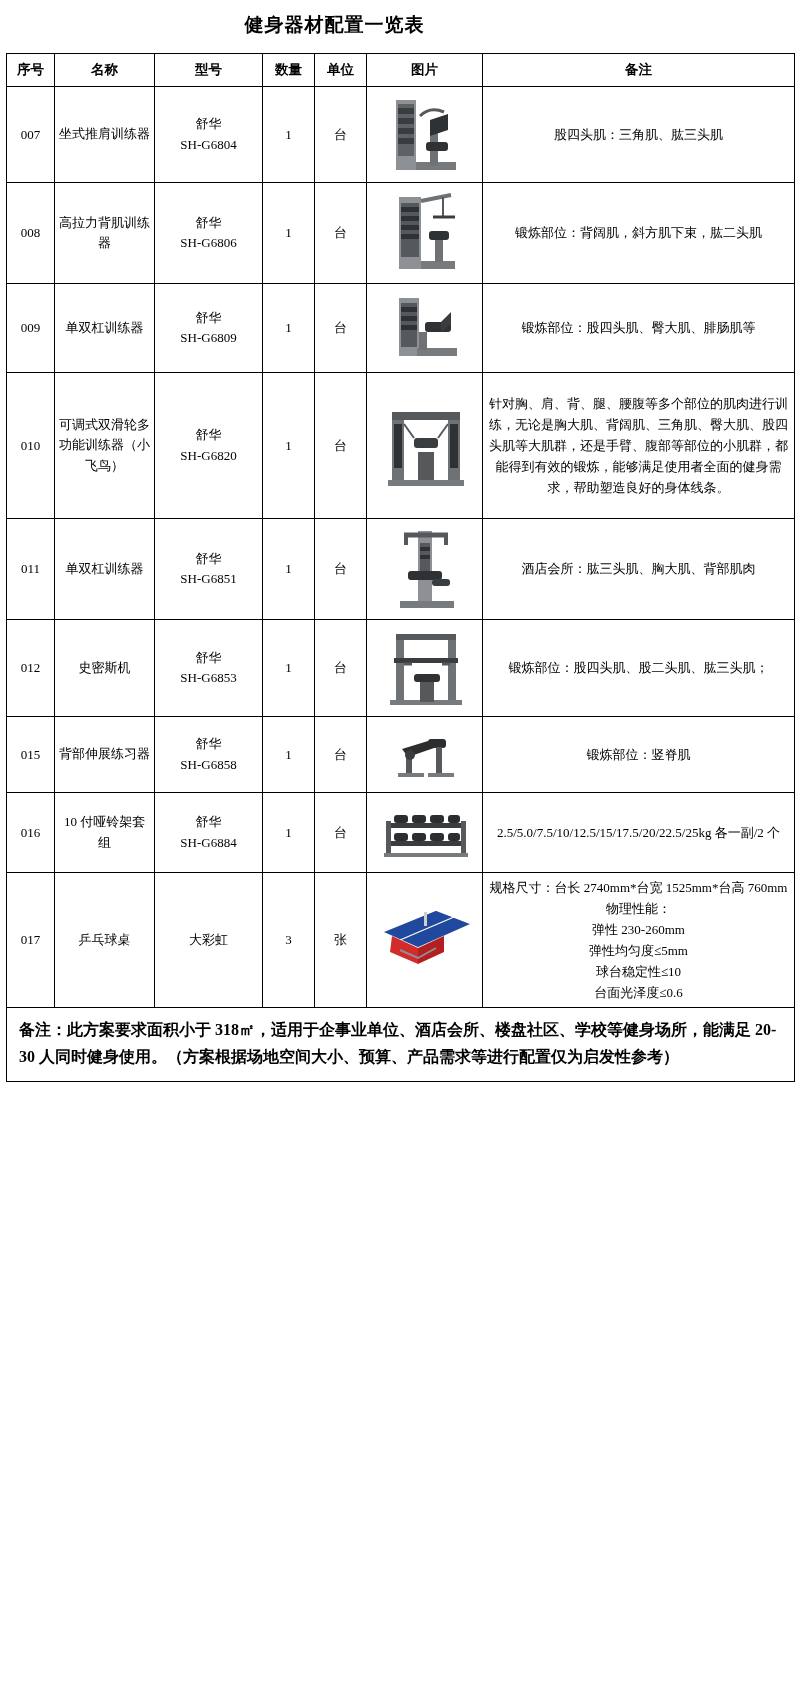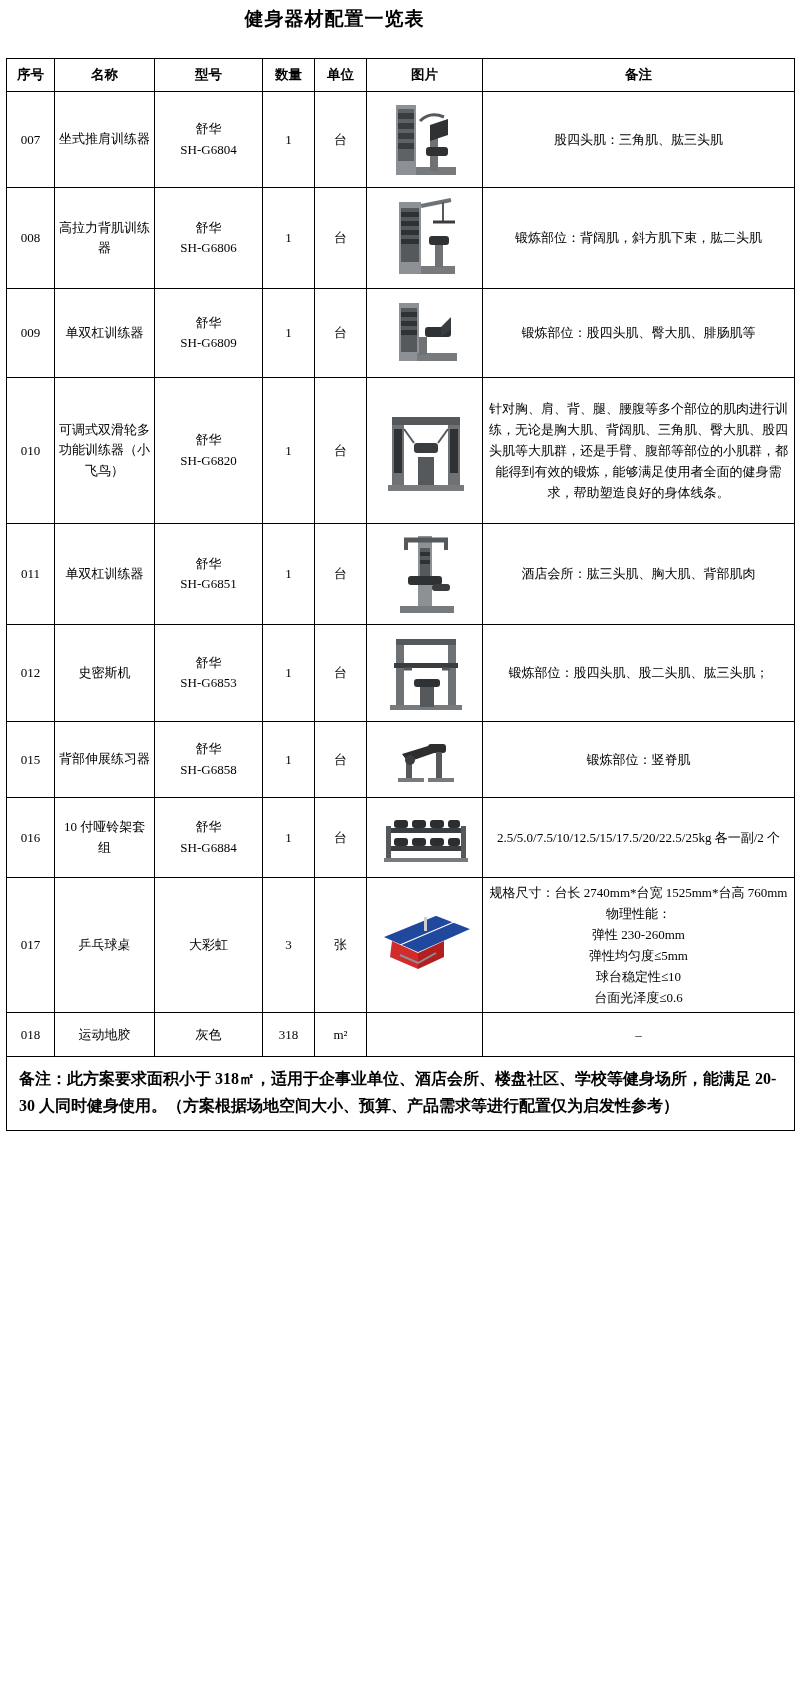--- a/index.html
+++ b/index.html
@@ -8,35 +8,35 @@
     background: #ffffff;
   }
   body {
     width: 800px;
     font-family: "Liberation Serif", "DejaVu Serif", serif;
     color: #000;
   }
   .page {
     width: 669px;
     box-sizing: border-box;
-    padding: 0 6px 10px 6px;
+    padding: 6px 6px 10px 6px;
   }
   .doc-title {
     text-align: center;
     font-size: 19px;
     font-weight: bold;
     letter-spacing: 1px;
     padding: 6px 0 10px 0;
     font-family: "Liberation Sans", "DejaVu Sans", sans-serif;
   }
   table.equip {
     border-collapse: collapse;
     width: 788px;
     table-layout: fixed;
-    margin: 16px auto;
+    margin: 5px auto;
   }
   table.equip th, table.equip td {
     border: 1px solid #000;
     vertical-align: middle;
     text-align: center;
     font-size: 13px;
     padding: 4px 3px;
   }
   table.equip thead th {
     font-weight: bold;
@@ -370,31 +370,20 @@
           </div>
         </td>
         <td class="note" style="white-space:pre-line">规格尺寸：台长 2740mm*台宽 1525mm*台高 760mm
 物理性能：
 弹性 230-260mm
 弹性均匀度≤5mm
 球台稳定性≤10
 台面光泽度≤0.6</td>
       </tr>
 
-      <tr style="height:44px">
-        <td class="no">018</td>
-        <td class="name">运动地胶</td>
-        <td class="model">
-          <div>灰色</div>
-        </td>
-        <td>318</td>
-        <td>m²</td>
-        <td class="pic"></td>
-        <td class="nowrap-dash" style="text-align:center">–</td>
-      </tr>
 
     </tbody>
     <tfoot>
       <tr>
         <td class="footer-note" colspan="7">备注：此方案要求面积小于 318㎡，适用于企事业单位、酒店会所、楼盘社区、学校等健身场所，能满足 20-30 人同时健身使用。（方案根据场地空间大小、预算、产品需求等进行配置仅为启发性参考）</td>
       </tr>
     </tfoot>
   </table>
 </div>
 

